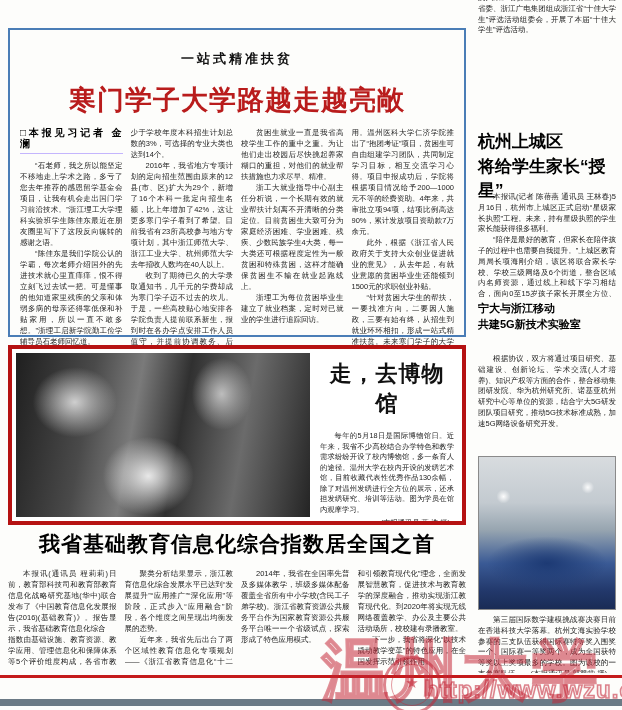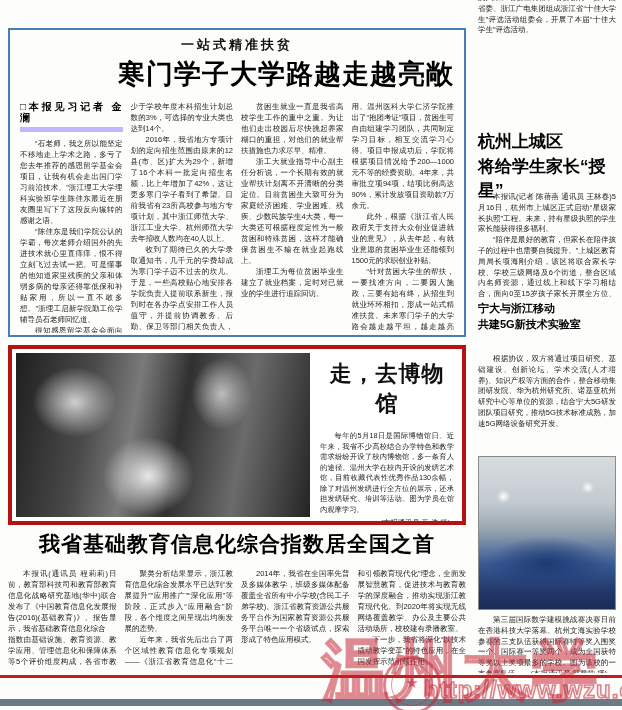--- a/index.html
+++ b/index.html
@@ -5,31 +5,31 @@
   * { margin:0; padding:0; box-sizing:border-box; }
   html,body { background:#e8e8e4; }
   body { font-family:"Liberation Sans","DejaVu Sans",sans-serif; }
   #page {
     position:relative; width:622px; height:710px; margin:0 auto;
     background:#fdfdfb; overflow:hidden; color:#1c1c1c;
   }
   
   .main-box {
     position:absolute; left:8px; top:28px; width:458px; height:309px;
-    border:2px solid #4a7db6; background:#fdfdfb; padding:6px 10px 6px;
+    border:2px solid #4a7db6; background:#fdfdfb; padding:20px 10px 6px;
   }
   .kicker { text-align:center; font-size:13px; font-weight:bold; letter-spacing:3px; color:#111; }
-  .main-headline { text-align:right; font-size:27px; font-weight:bold; letter-spacing:1px; color:#000000; margin-top:2px; }
+  .main-headline { text-align:center; font-size:27px; font-weight:bold; letter-spacing:1px; color:#b91c1c; margin-top:14px; }
   .cols { display:flex; gap:8px; margin-top:9px; height:232px; overflow:hidden; }
   .col { flex:1; font-size:7.5px; line-height:11px; text-align:justify; overflow:hidden; color:#222; }
   .col p { text-indent:2em; }
   .col p.noindent { text-indent:0; }
   .byline {
     font-size:10px; font-weight:bold; letter-spacing:1px; color:#000;
-    border-bottom:5px solid #c4b5fd; padding-bottom:4px; margin-bottom:6px;
+    border-bottom:1px solid #c4b5fd; padding-bottom:4px; margin-bottom:6px;
   }
   
   .red-box {
     position:absolute; left:8px; top:345px; width:458px; height:180px;
     border:4px solid #b51212; background:#fff; display:flex;
   }
   .museum-photo {
     width:294px; height:164px; margin:4px; flex:none;
     background:
       radial-gradient(ellipse 60px 50px at 20% 30%, #cfcfcf 0%, rgba(0,0,0,0) 70%),

